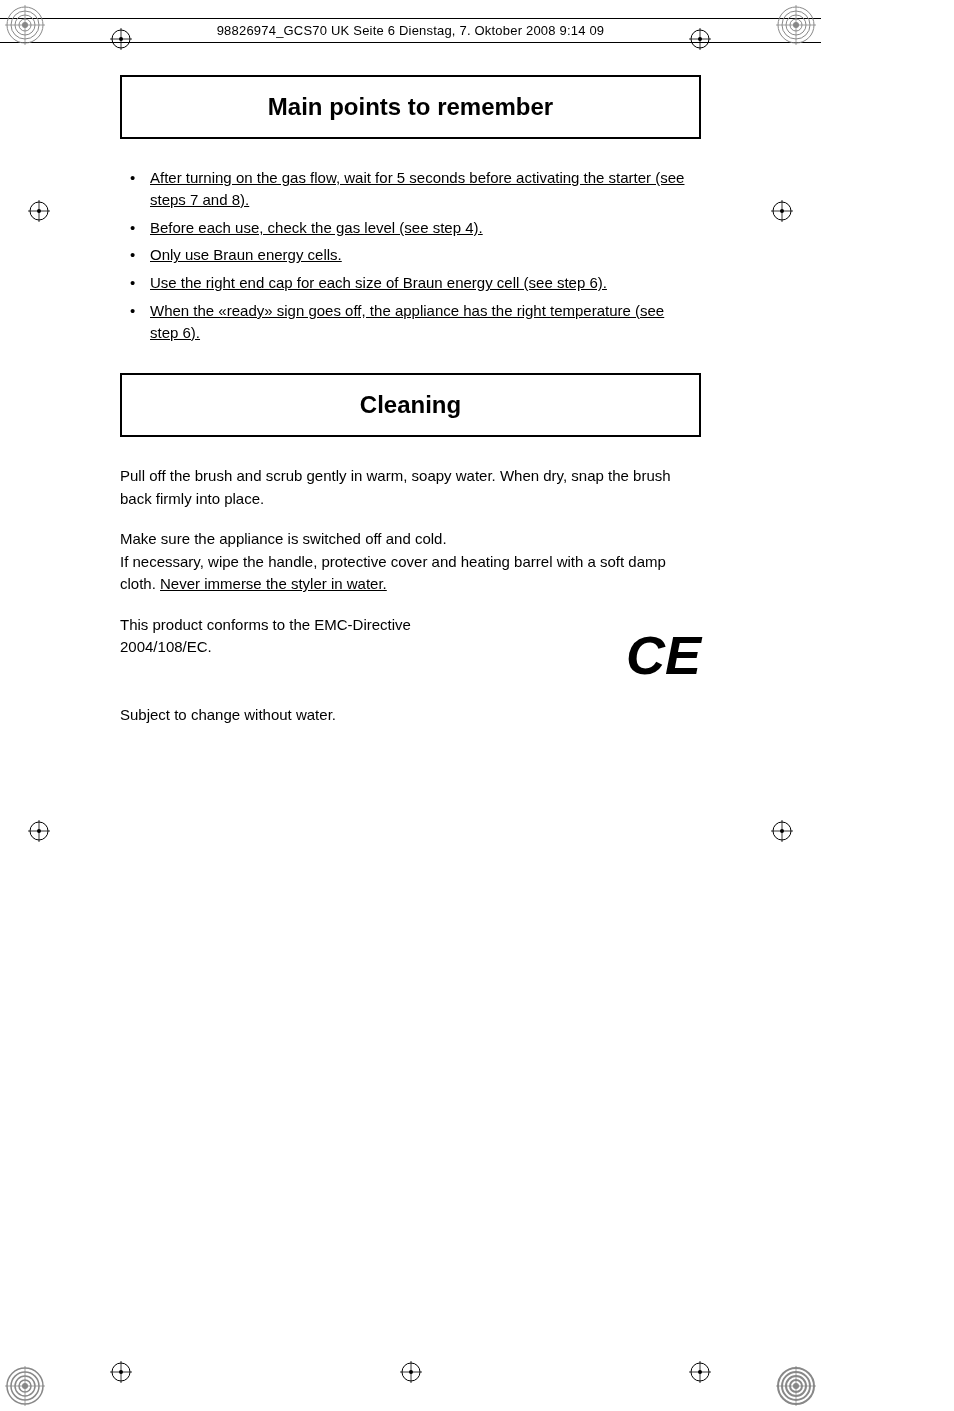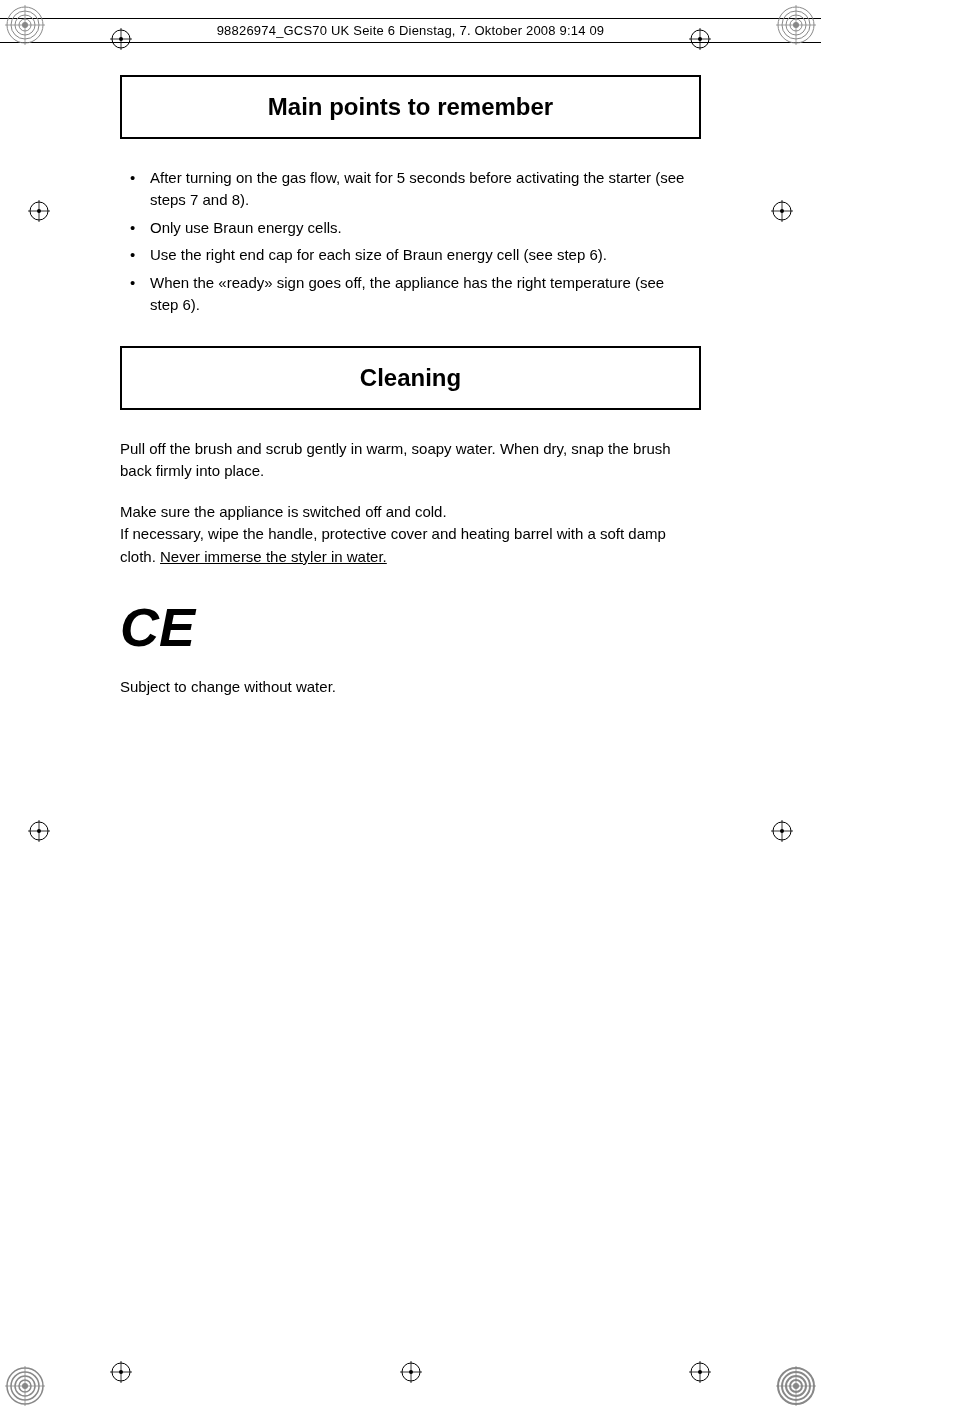--- a/index.html
+++ b/index.html
@@ -159,20 +159,21 @@
       padding: 0 10px;
       margin-bottom: 30px;
     }
 
     .bullet-list li {
       position: relative;
       padding-left: 20px;
       margin-bottom: 6px;
       font-size: 15px;
       line-height: 1.45;
+      text-decoration: underline;
     }
 
     .bullet-list li::before {
       content: "•";
       position: absolute;
       left: 0;
       top: 0;
     }
 
     
@@ -367,36 +368,38 @@
 
   <div class="content">
 
     <div class="section-box">
       <span class="section-title">Main points to remember</span>
     </div>
 
     <ul class="bullet-list">
 
     <li>After turning on the gas flow, wait for 5 seconds before activating the starter (see steps 7 and 8).</li>
+        <li>Before each use, check the gas level (see step 4).</li>
         <li>Only use Braun energy cells.</li>
         <li>Use the right end cap for each size of Braun energy cell (see step 6).</li>
         <li>When the «ready» sign goes off, the appliance has the right temperature (see step 6).</li>
       </ul>
 
     <div class="section-box">
       <span class="section-title">Cleaning</span>
     </div>
 
     <p class="cleaning-text">Pull off the brush and scrub gently in warm, soapy water. When dry, snap the brush back firmly into place.</p>
 
     <p class="cleaning-text">
       <span>Make sure the appliance is switched off and cold.<br>If necessary, wipe the handle, protective cover and heating barrel with a soft damp cloth. </span><span class="underline">Never immerse the styler in water.</span>
     </p>
 
     <div class="ce-row">
+      <p class="ce-text">This product conforms to the EMC-Directive 2004/108/EC.</p>
       <span class="ce-symbol" style="font-family: Arial, sans-serif; font-weight: bold; font-size: 54px; line-height: 1;">CE</span>
     </div>
 
     <p class="subject-text">Subject to change without water.</p>
 
   </div>
 
 </div>
 
 </body></html>

